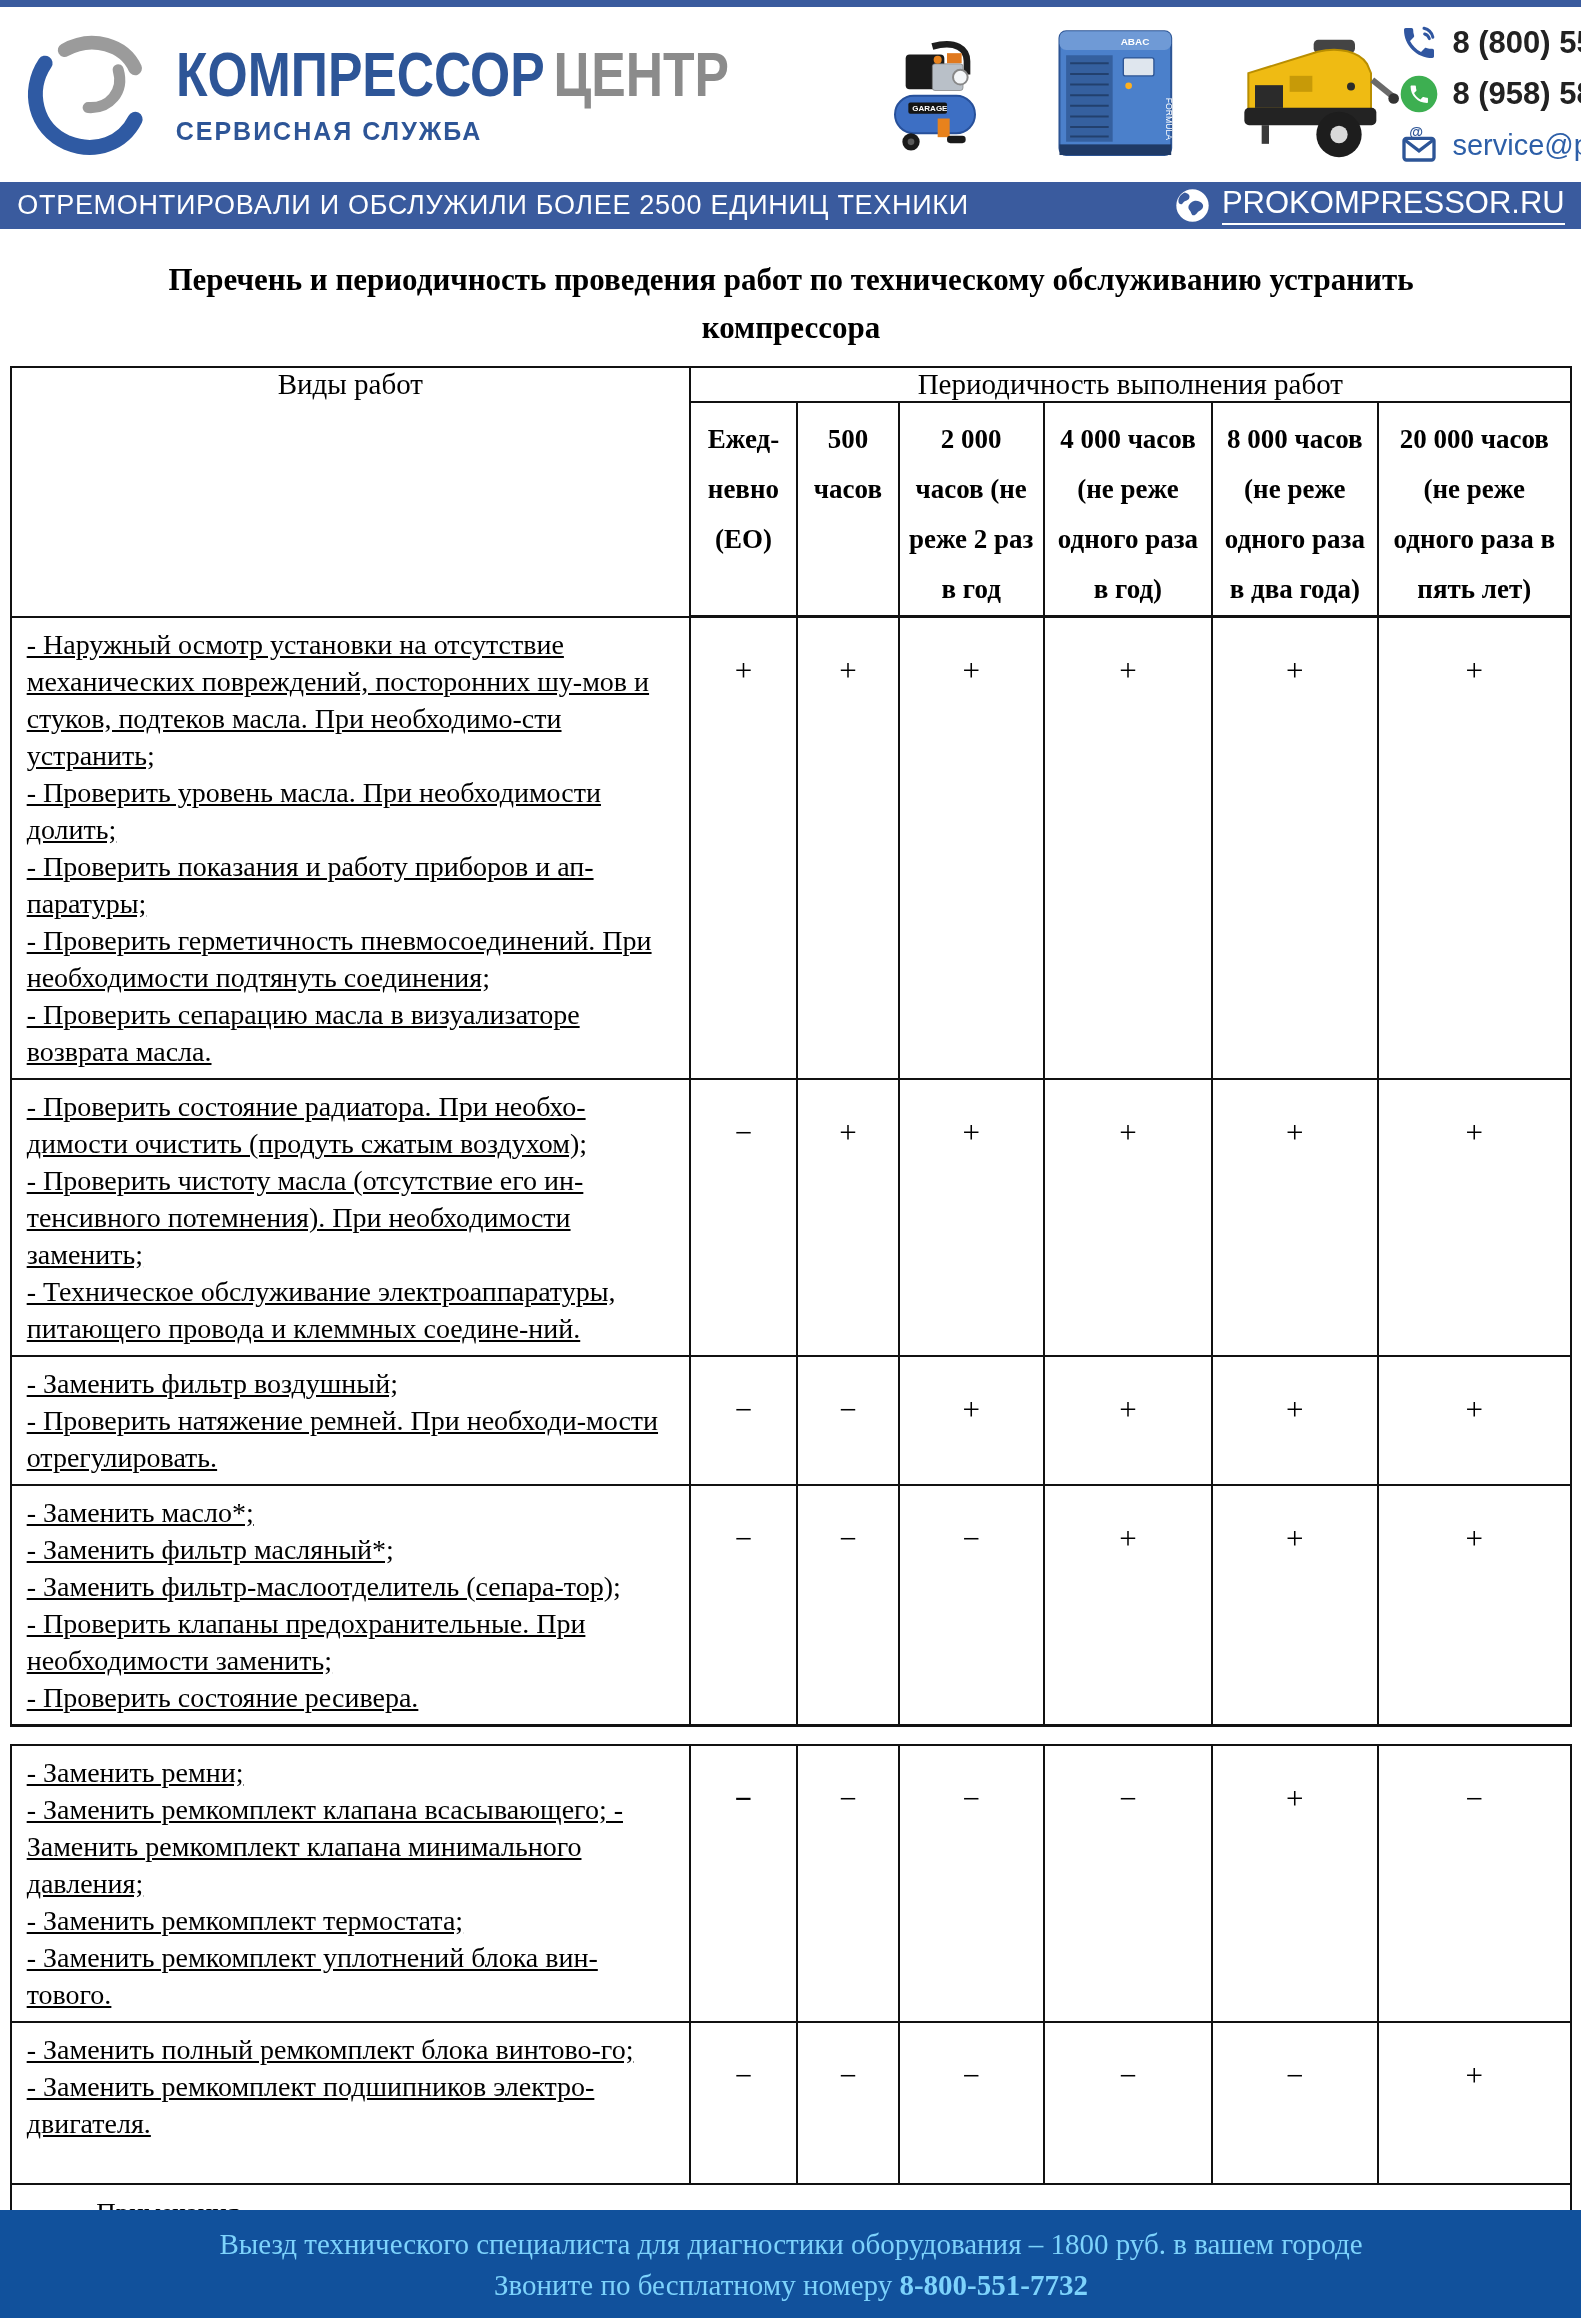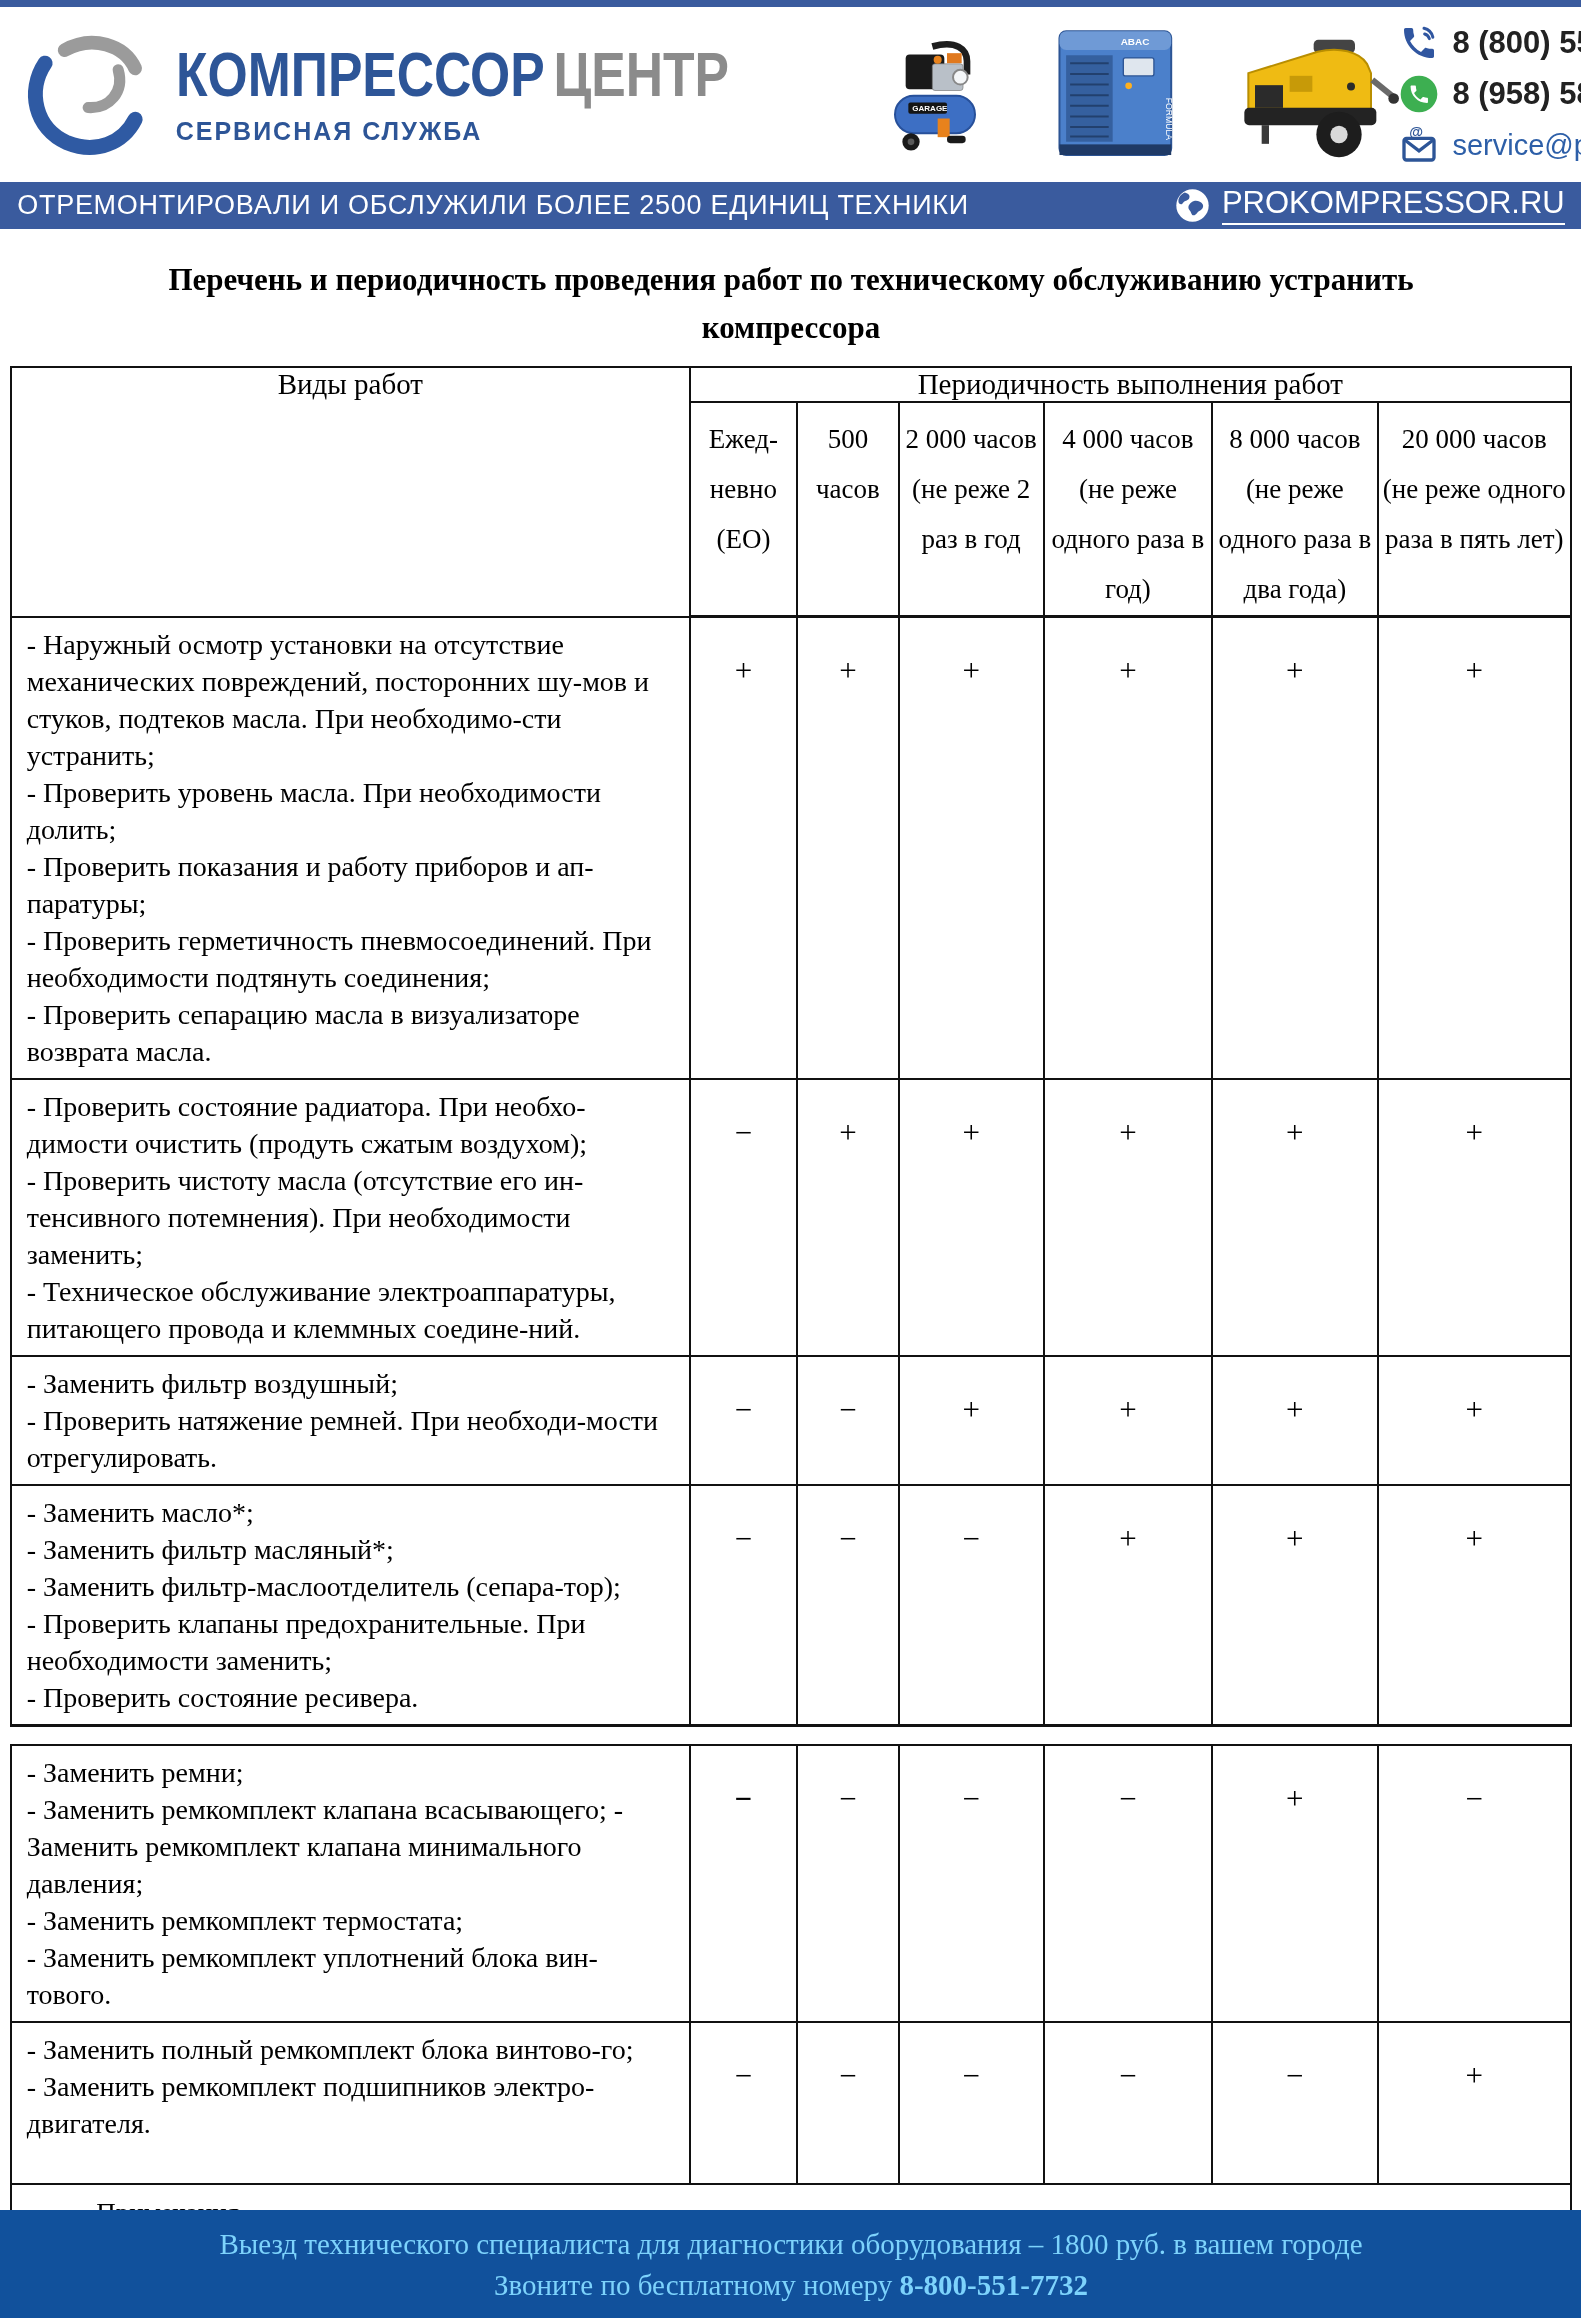--- a/index.html
+++ b/index.html
@@ -42,23 +42,23 @@
   .title { margin:27px auto 0; max-width:1319px; text-align:center; font-weight:bold;
            font-size:31px; line-height:1.55; }
   
   table.sched { border-collapse:collapse; table-layout:fixed; width:1562px; margin:0 10px; }
   table.t1 { margin-top:14.7px; border:2.7px solid #111; border-bottom:3.3px solid #111; }
   table.t2 { margin-top:17.3px; border:2.7px solid #111; border-bottom:3.3px solid #111; }
   .sched th, .sched td { border:2px solid #111; vertical-align:top; }
   .works-h { vertical-align:middle; text-align:center; font-weight:normal; font-size:29px; }
   .period-h { height:29px; text-align:center; font-weight:normal; font-size:29px;
               vertical-align:middle; border-bottom:2px solid #111; }
-  tr.subhead th { height:214px; font-weight:normal; font-size:27px; text-align:center;
+  tr.subhead th { height:214px; font-weight:bold; font-size:27px; text-align:center;
                   padding:12px 4px 0; line-height:1.85; border-bottom:3.3px solid #111; }
-  td.work { font-size:28px; line-height:37px; padding:8px 12px 8px 14.7px; white-space:pre-line; }
+  td.work { font-size:28px; line-height:37px; padding:8px 12px 8px 14.7px; white-space:pre-line;text-decoration:underline; }
   td.mark { text-align:center; font-size:31px; padding-top:35px; }
   td.mark.bold { font-weight:bold; }
   tr.r1 { height:408px; } tr.r2 { height:242px; } tr.r3 { height:113px; }
   tr.r4 { height:212px; } tr.r5 { height:248px; } tr.r6 { height:162px; }
   td.notes-cell { padding:9.3px 17.3px 16px; font-size:27px; line-height:39px; }
   .note-heading { text-indent:67px; }
   .note-p2 { text-indent:41px; }
   
   .footer { position:absolute; left:0; right:0; bottom:0; height:109px; background:#11519C;
             color:#7dd3fc; display:flex; flex-direction:column; justify-content:center;

